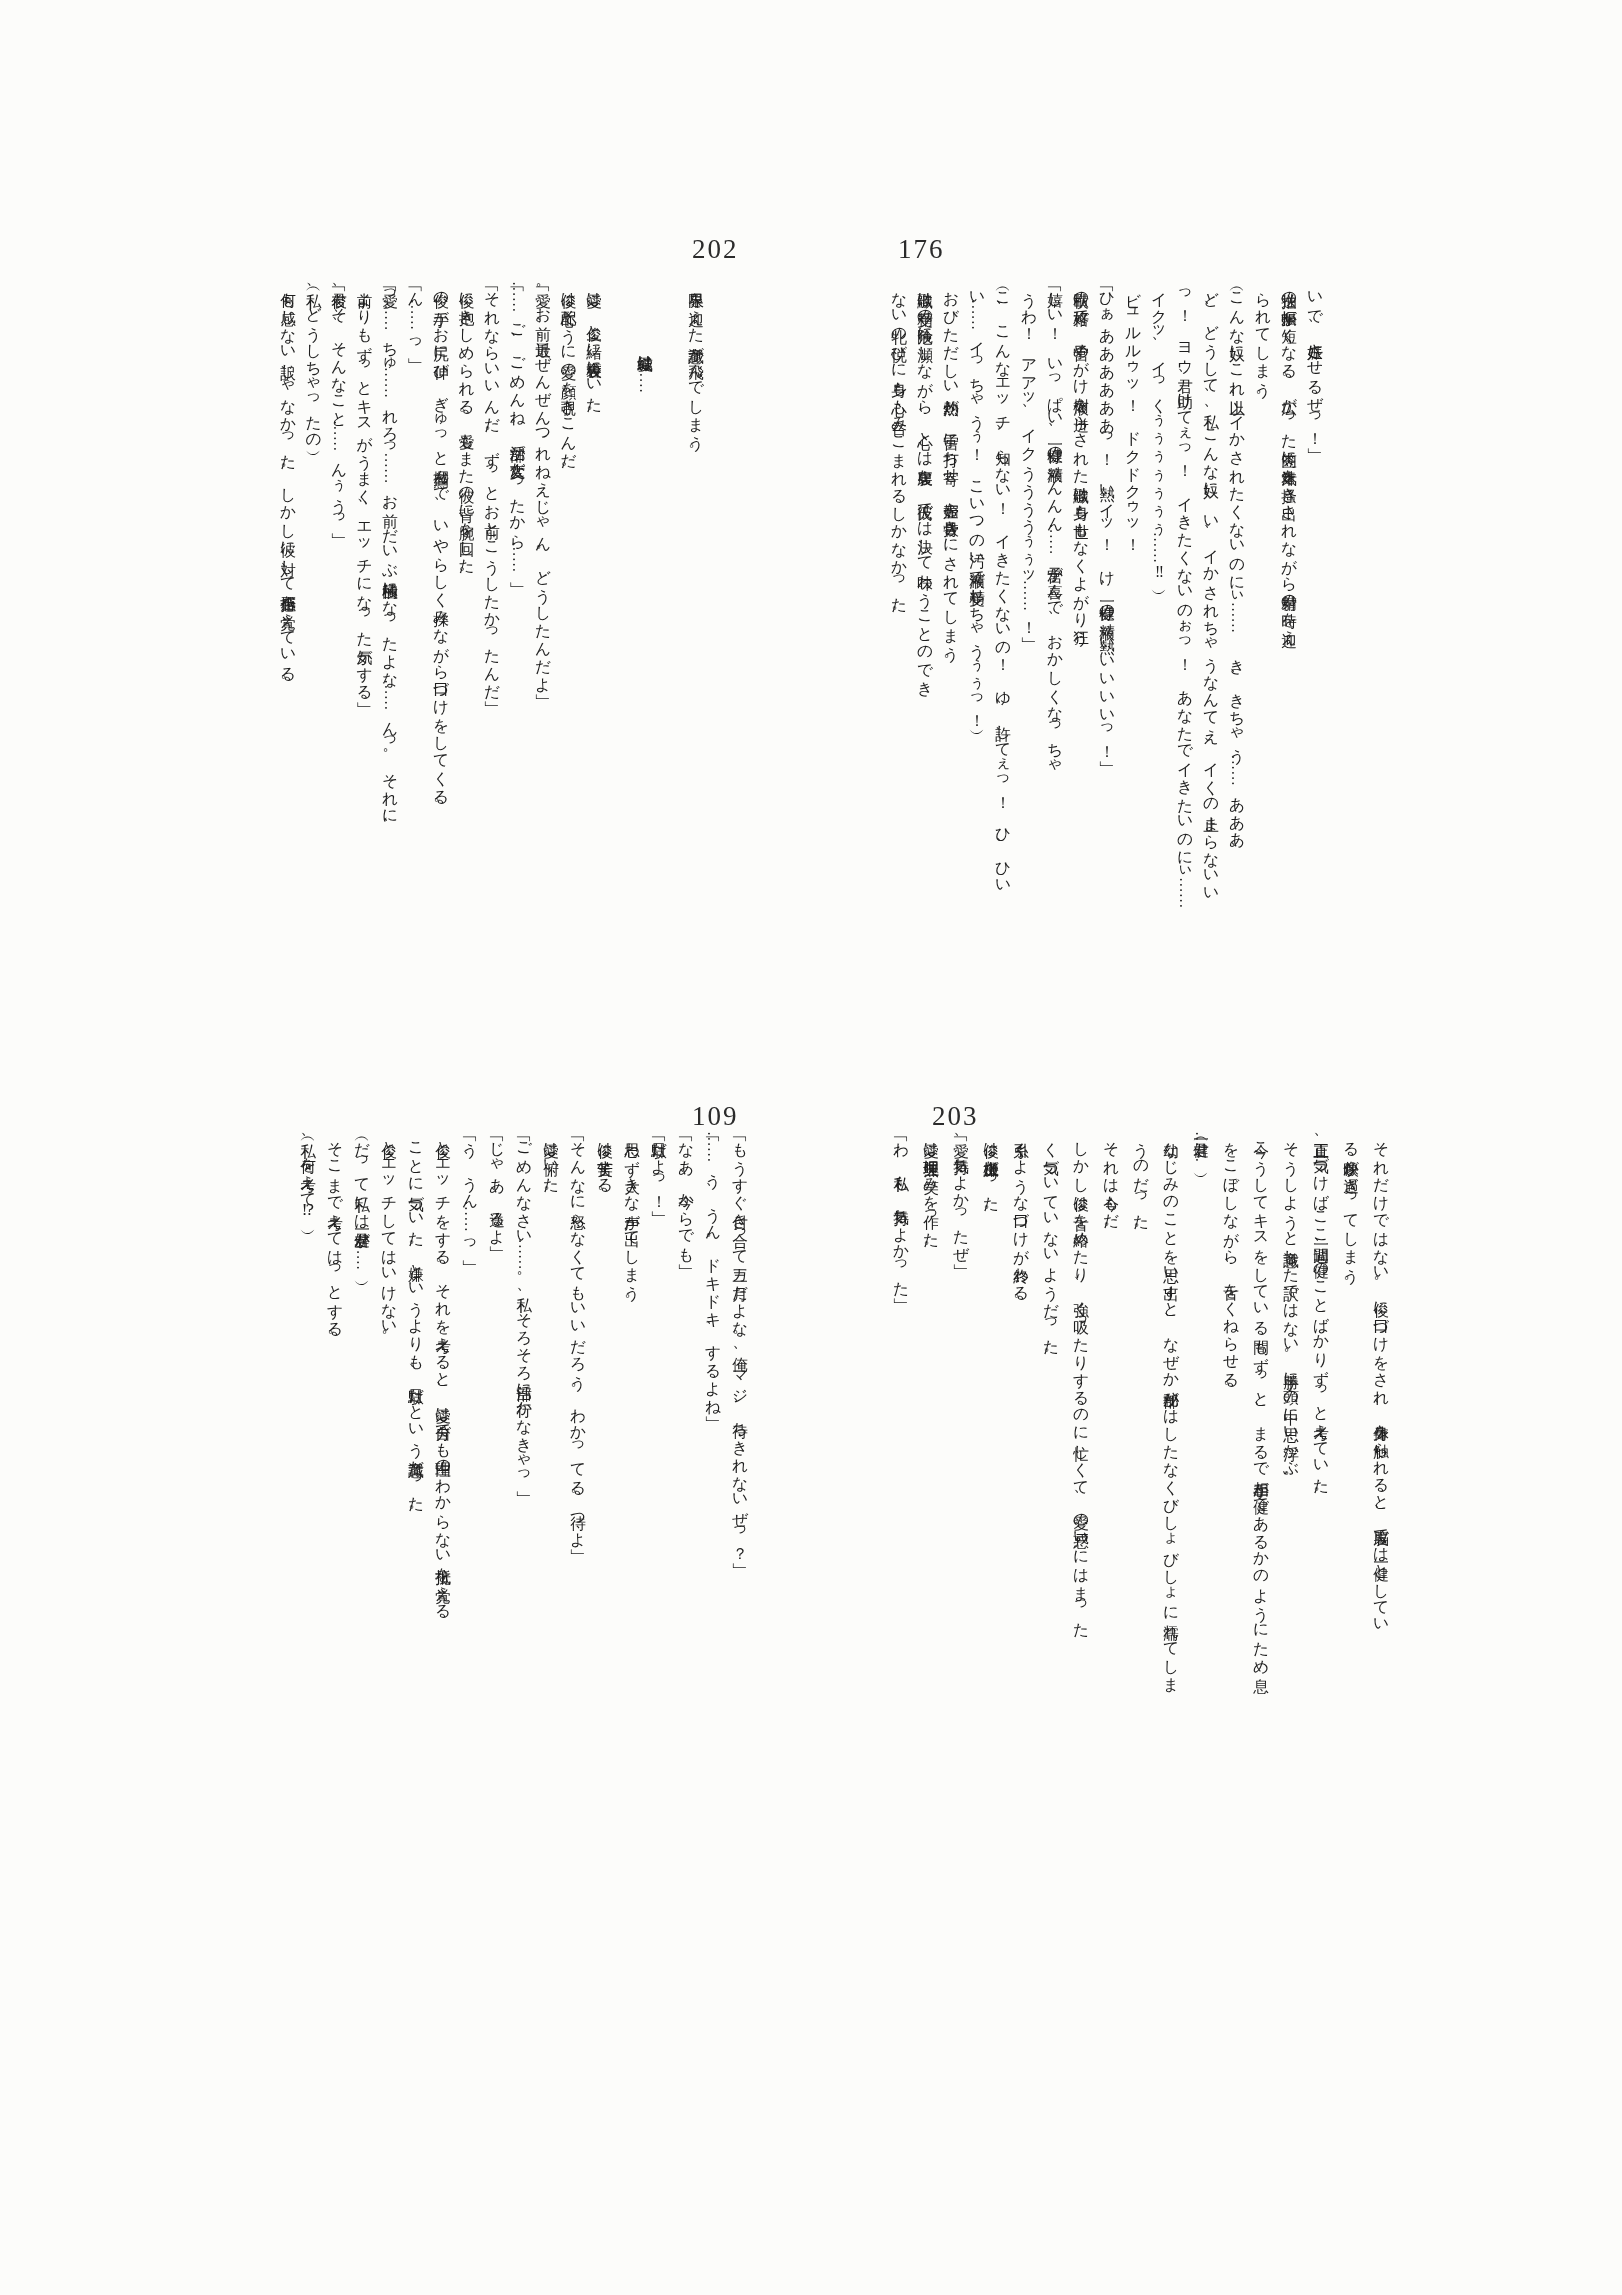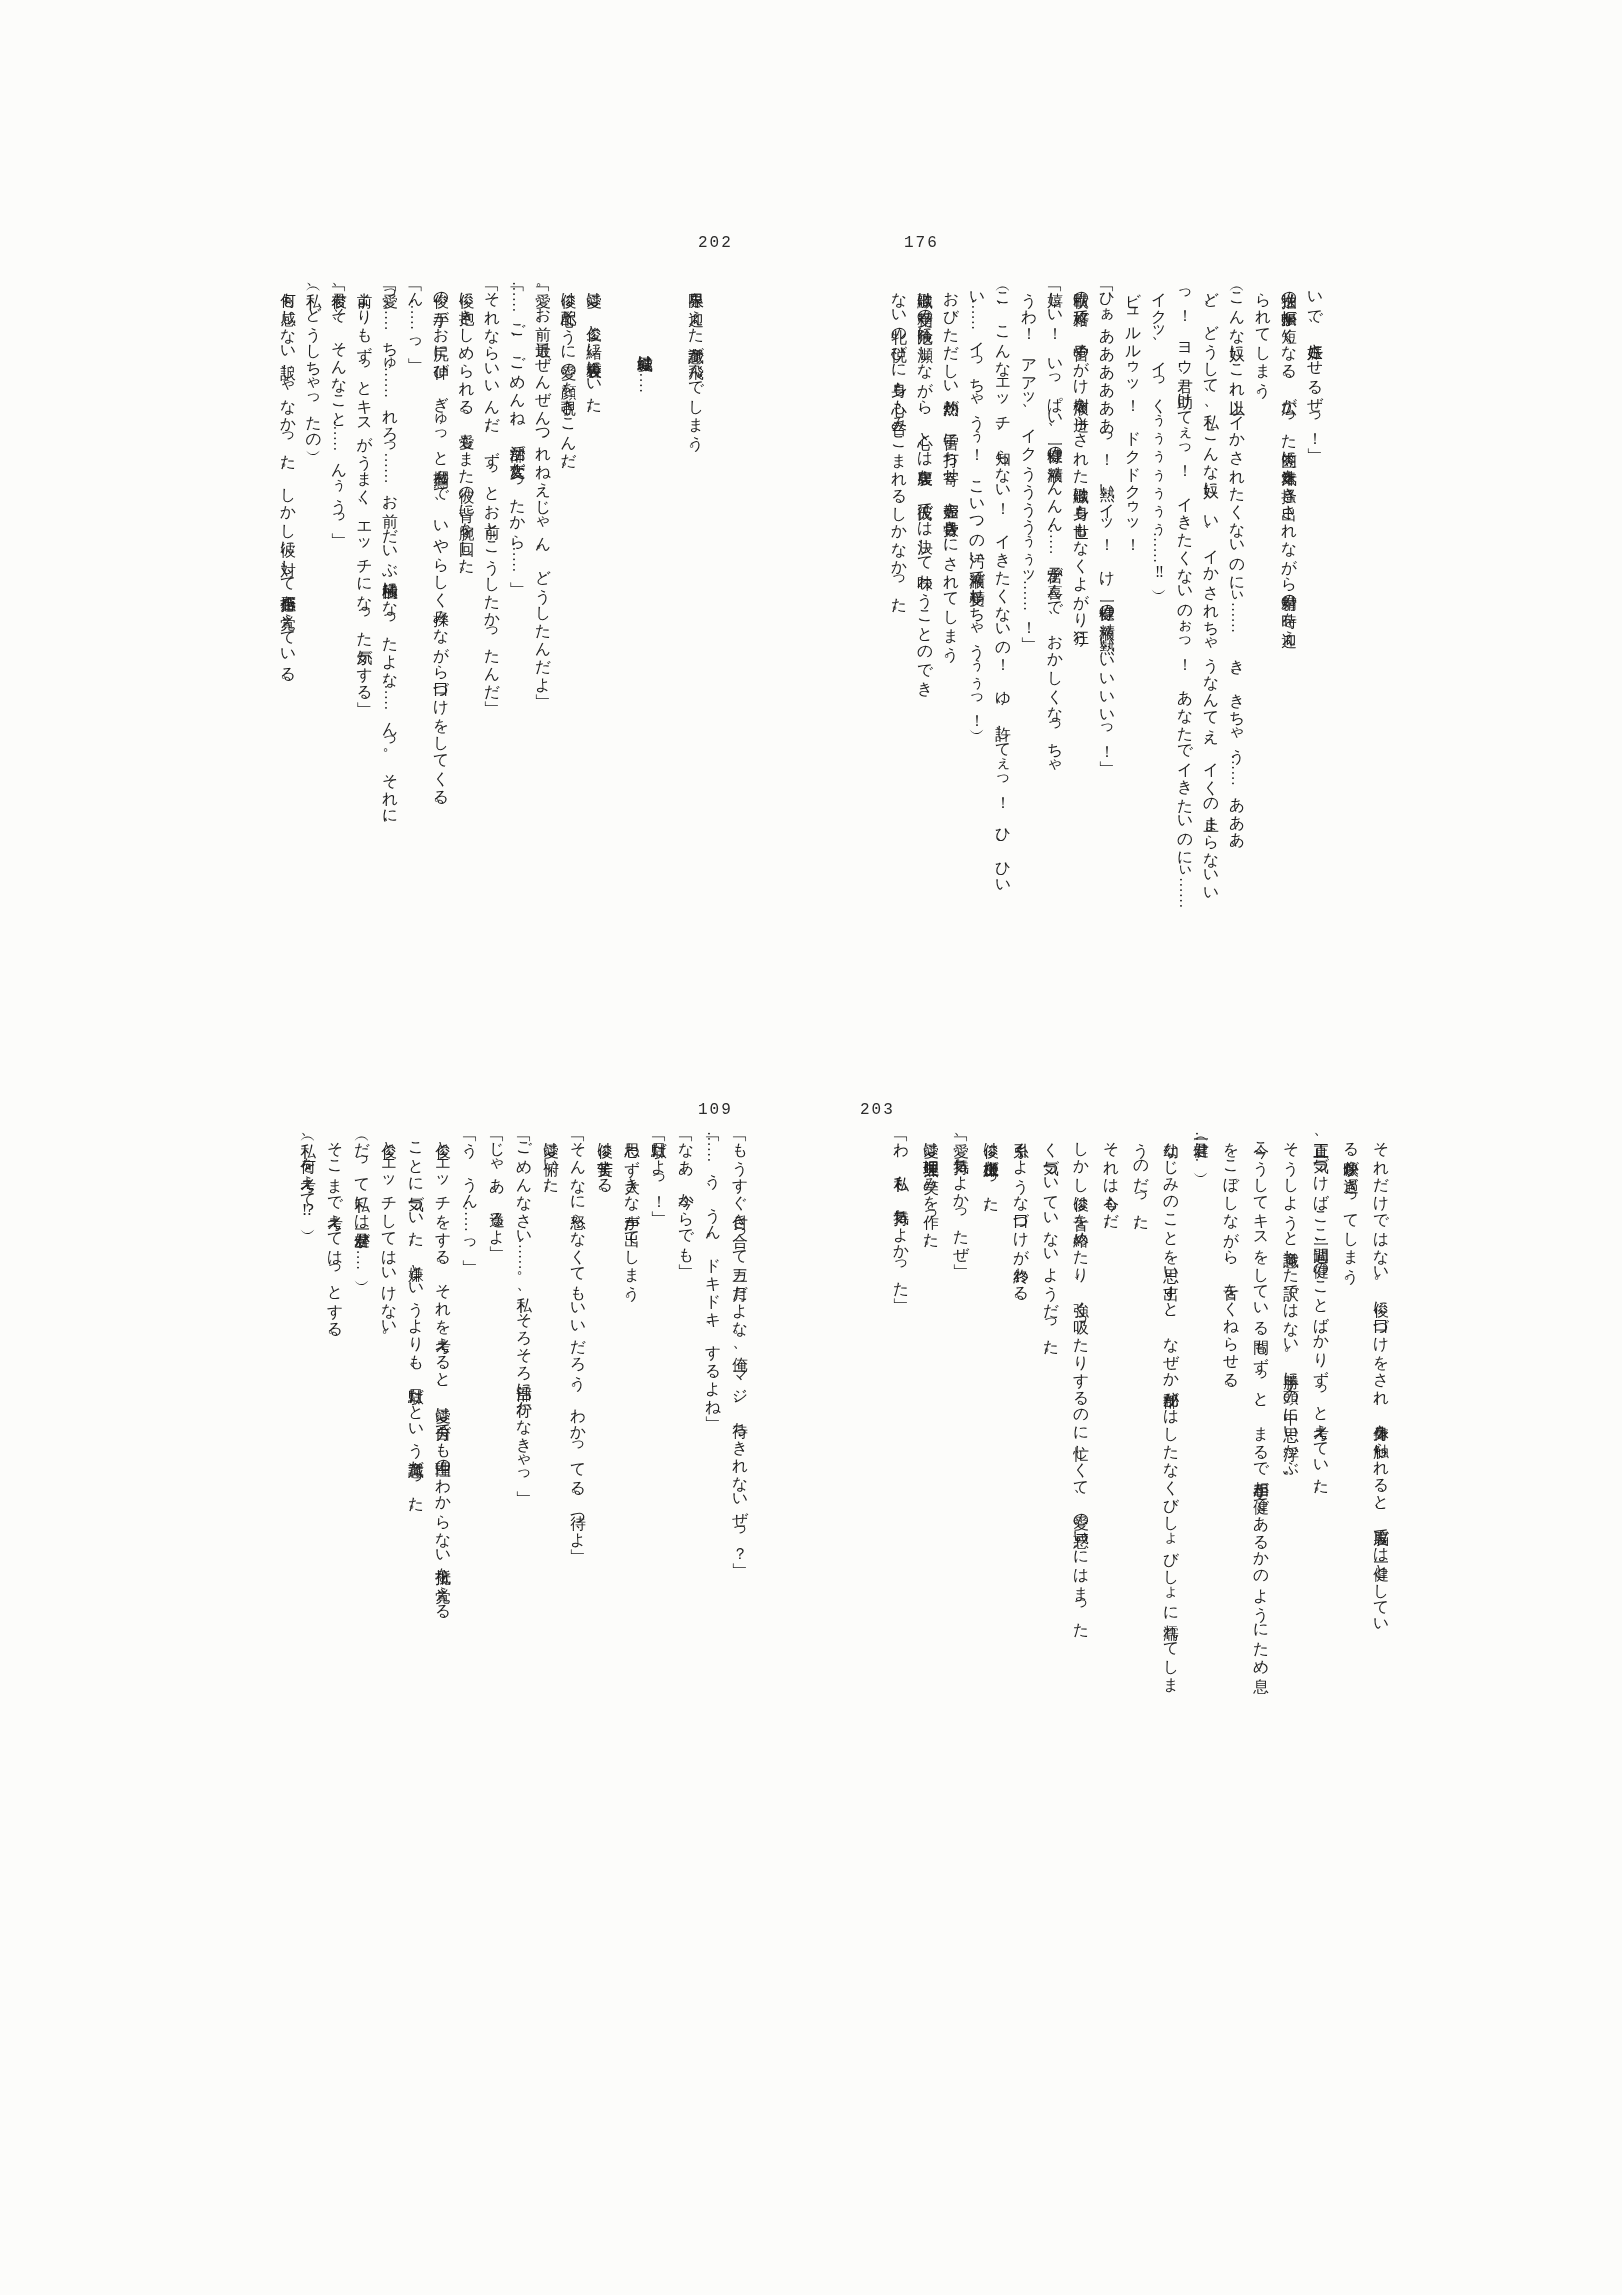--- a/index.html
+++ b/index.html
@@ -22,33 +22,32 @@
   }
   .col {
     margin: 0;
     line-height: var(--pitch);
     min-block-size: var(--pitch);
     white-space: nowrap;
   }
   .col.blank { block-size: var(--pitch); }
   .page-number {
     position: absolute;
-    font-size: 16px;
+    font-size: 27px;
     letter-spacing: 2px;
     color: #2b2b2b;
-    font-family: Liberation Mono, monospace;
-    margin-left: 6px;
+    font-family: Liberation Serif, serif;
   }
   #text-201 { left: 882px; top: 281px;  width: 446px; height: 605px; --pitch: 26px; }
   #text-202 { left: 274px;  top: 281px;  width: 435px; height: 605px; --pitch: 25.5px; }
   #text-203 { left: 883px; top: 1131px; width: 513px; height: 592px; --pitch: 30px; }
   #text-204 { left: 296px;  top: 1131px; width: 458px; height: 592px; --pitch: 27px; }
   #num-201 { left: 898px; top: 234px; }
   #num-202 { left: 692px; top: 234px; }
-  #num-203 { left: 854px; top: 1101px; }
+  #num-203 { left: 932px; top: 1101px; }
   #num-204 { left: 692px; top: 1101px; }
 </style>
 </head>
 <body>
 
 <div class="scan">
 
   <div class="page-number" id="num-202">202</div>
   <div class="page-number" id="num-201">176</div>
 

